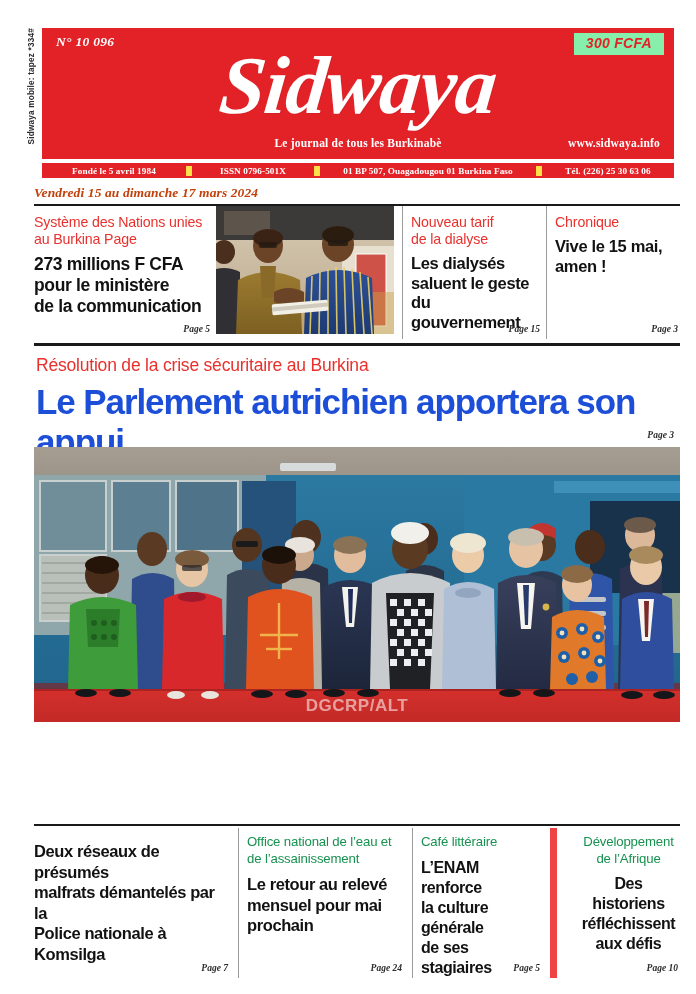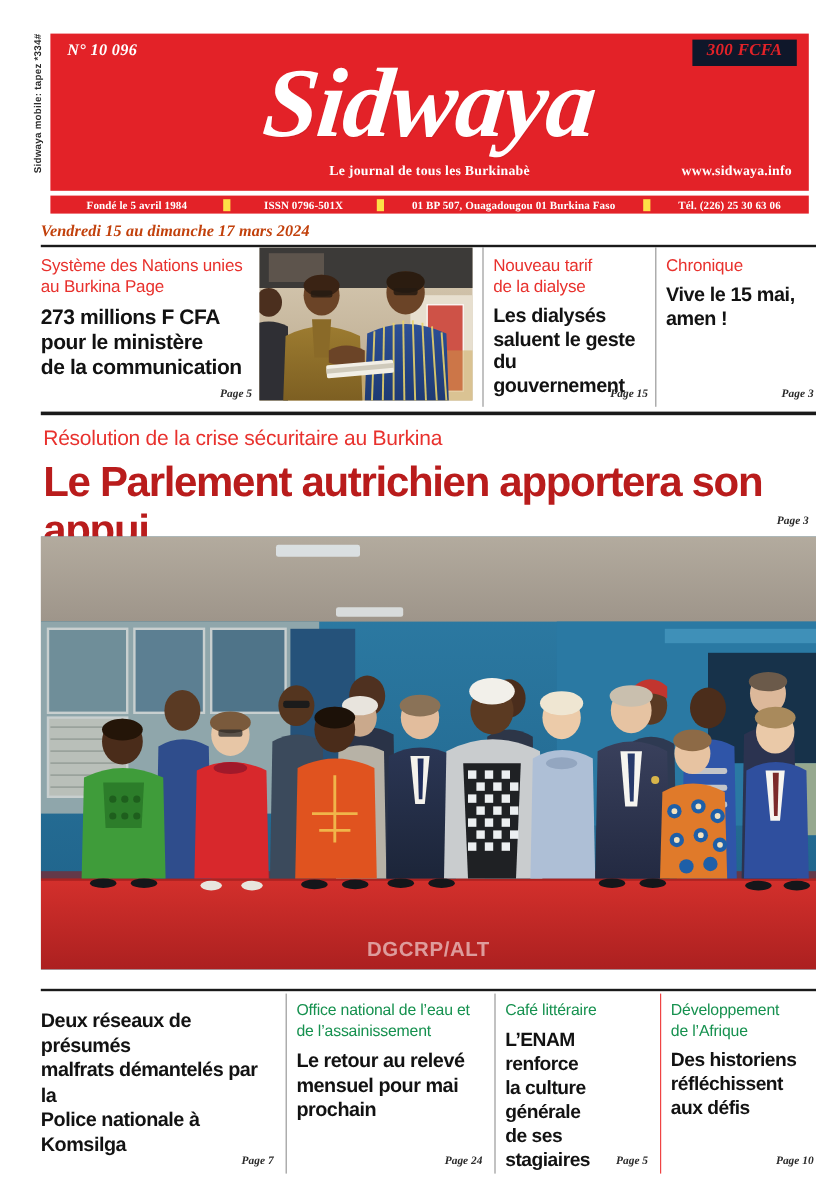--- a/index.html
+++ b/index.html
@@ -37,23 +37,23 @@
   }
   .issue-no {
     position:absolute; left:14px; top:6px;
     font-family:"Liberation Serif", serif;
     font-style:italic; font-weight:bold;
     font-size:13.5px; color:#ffffff;
     letter-spacing:0.3px;
   }
   .price-badge {
     position:absolute; right:10px; top:5px;
-    background:#0f172a;
+    background:#86efac;
     padding:3px 12px 4px 12px;
-    font-family:Liberation Serif, serif;
+    font-family:Liberation Sans, sans-serif;
     font-style:italic; font-weight:bold;
     font-size:14px; color:#e32228;
     letter-spacing:0.3px;
     line-height:1.05;
   }
   .logo {
     position:absolute; left:0; right:0; top:14px;
     text-align:center;
     font-family:"Liberation Serif", serif;
     font-style:italic;
@@ -175,32 +175,32 @@
     font-size:17.5px;
     line-height:21px;
     letter-spacing:-0.2px;
   }
   .lead-head {
     position:absolute; left:36px; top:382px; width:644px;
     font-size:35px;
     font-weight:bold;
     line-height:40px;
     letter-spacing:-1.1px;
-    color:#b91c1c;
+    color:#1d4ed8;
   }
   .lead-pageref {
     position:absolute; right:22px; top:430px;
     font-family:"Liberation Serif", serif;
     font-style:italic; font-weight:bold;
     font-size:9.5px; color:#2b2b2b;
   }
 
   
   .main-photo {
-    position:absolute; left:34px; top:447px; width:646px; height:361px;
+    position:absolute; left:34px; top:447px; width:646px; height:275px;
     overflow:hidden; background:#b9b0a4;
   }
   .watermark {
     position:absolute; left:50%; bottom:6px; transform:translateX(-50%);
     font-size:17px; font-weight:bold; letter-spacing:0.5px;
     color:rgba(255,255,255,0.55);
     font-family:"Liberation Sans", sans-serif;
   }
 
   
@@ -208,21 +208,21 @@
     position:absolute; left:34px; top:824px; width:646px; height:1.6px;
     background:#1a1a1a;
   }
   .bottom-band {
     position:absolute; left:34px; top:828px; width:646px; height:150px;
   }
   .bteaser { position:absolute; top:0; height:150px; padding-top:6px; }
   .bteaser.b1 { left:0;   width:196px; }
   .bteaser.b2 { left:204px; width:166px; border-left:1px solid #9a9a9a; padding-left:8px; }
   .bteaser.b3 { left:378px; width:130px; border-left:1px solid #9a9a9a; padding-left:8px; }
-  .bteaser.b4 { left:516px; width:130px; border-left:1px solid #ef4444; padding-left:8px; }
+  .bteaser.b4 { left:516px; width:130px; border-left:7px solid #ef4444; padding-left:20px;text-align:center; }
 
   .kicker-green {
     color:#16914f;
     font-size:13.2px;
     line-height:16.5px;
     letter-spacing:-0.15px;
   }
   .bteaser-head {
     margin-top:7px;
     font-size:16.5px;

